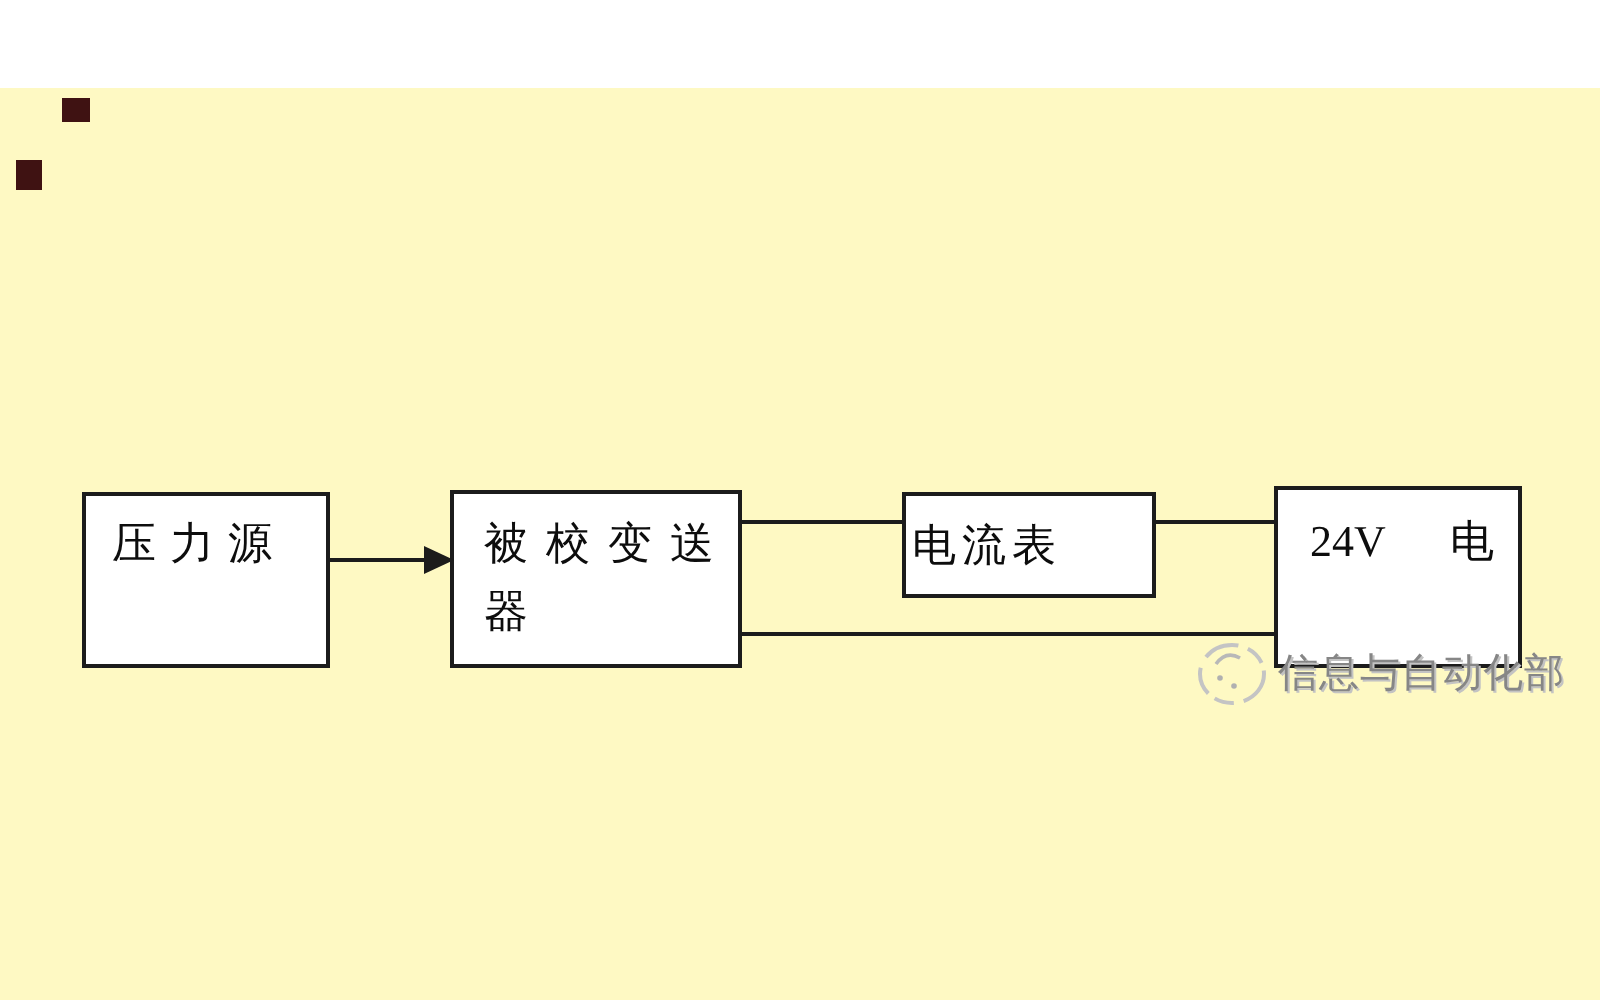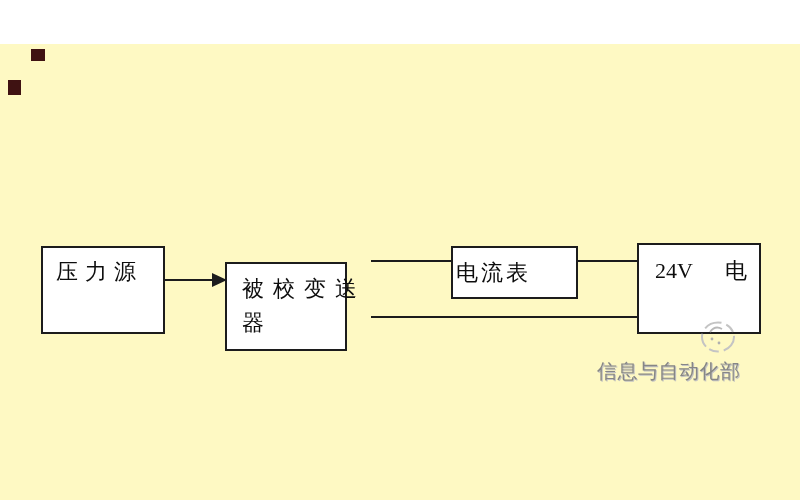--- a/index.html
+++ b/index.html
@@ -6,38 +6,38 @@
   .canvas{
     position:relative;width:800px;height:500px;background:#fef9c3;overflow:hidden;
     font-family:"Liberation Serif","DejaVu Serif",serif;
     margin-top:44px;
   }
   .box{
     position:absolute;box-sizing:border-box;border:2px solid #1c1c1c;background:#ffffff;
     color:#0d0d0d;font-size:22px;
   }
   #box-pressure-source{left:41px;top:202px;width:124px;height:88px;padding:9px 0 0 13px;letter-spacing:7px;}
-  #box-transmitter{left:225px;top:218px;width:122px;height:89px;padding:8px 4px 0 15px;line-height:34px;}
+  #box-transmitter{left:225px;top:201px;width:146px;height:89px;padding:8px 4px 0 15px;line-height:34px;}
   #box-transmitter .l1{letter-spacing:9px;white-space:nowrap;}
   #box-ammeter{left:451px;top:202px;width:127px;height:53px;display:flex;align-items:center;justify-content:flex-start;letter-spacing:3px;text-indent:3px;}
   #box-power-box{left:637px;top:199px;width:124px;height:91px;padding:10px 12px 12px 16px;line-height:31px;}
   #box-power-box .l1{display:flex;justify-content:space-between;align-items:baseline;}
   #box-power-box .l2{letter-spacing:2px;}
   .h-line{position:absolute;height:2px;background:#1c1c1c;}
   #arrow-shaft{left:165px;top:235px;width:49px;}
   #arrow-head{
     position:absolute;left:212px;top:229px;width:0;height:0;
     border-left:15px solid #1c1c1c;border-top:7px solid transparent;border-bottom:7px solid transparent;
   }
   #line-transmitter-ammeter{left:371px;top:216px;width:80px;}
   #line-ammeter-power{left:578px;top:216px;width:59px;}
   #line-transmitter-power{left:371px;top:272px;width:266px;}
   .watermark{
-    position:absolute;left:597px;top:276px;display:flex;align-items:flex-end;
-    color:#868686;font-size:20px;letter-spacing:0.5px;white-space:nowrap;flex-direction:column;
+    position:absolute;left:597px;top:276px;display:flex;align-items:flex-start;
+    color:#868686;font-size:20px;letter-spacing:0.5px;white-space:nowrap;
   }
   .watermark .wm-text{line-height:34px;text-shadow:1px 1px 0 #c3c3c3;}
   .corner-mark{position:absolute;background:#3f1212;}
   #corner-mark-1{left:31px;top:5px;width:14px;height:12px;}
   #corner-mark-2{left:8px;top:36px;width:13px;height:15px;}
 </style>
 </head>
 <body>
 
 <div class="canvas">

